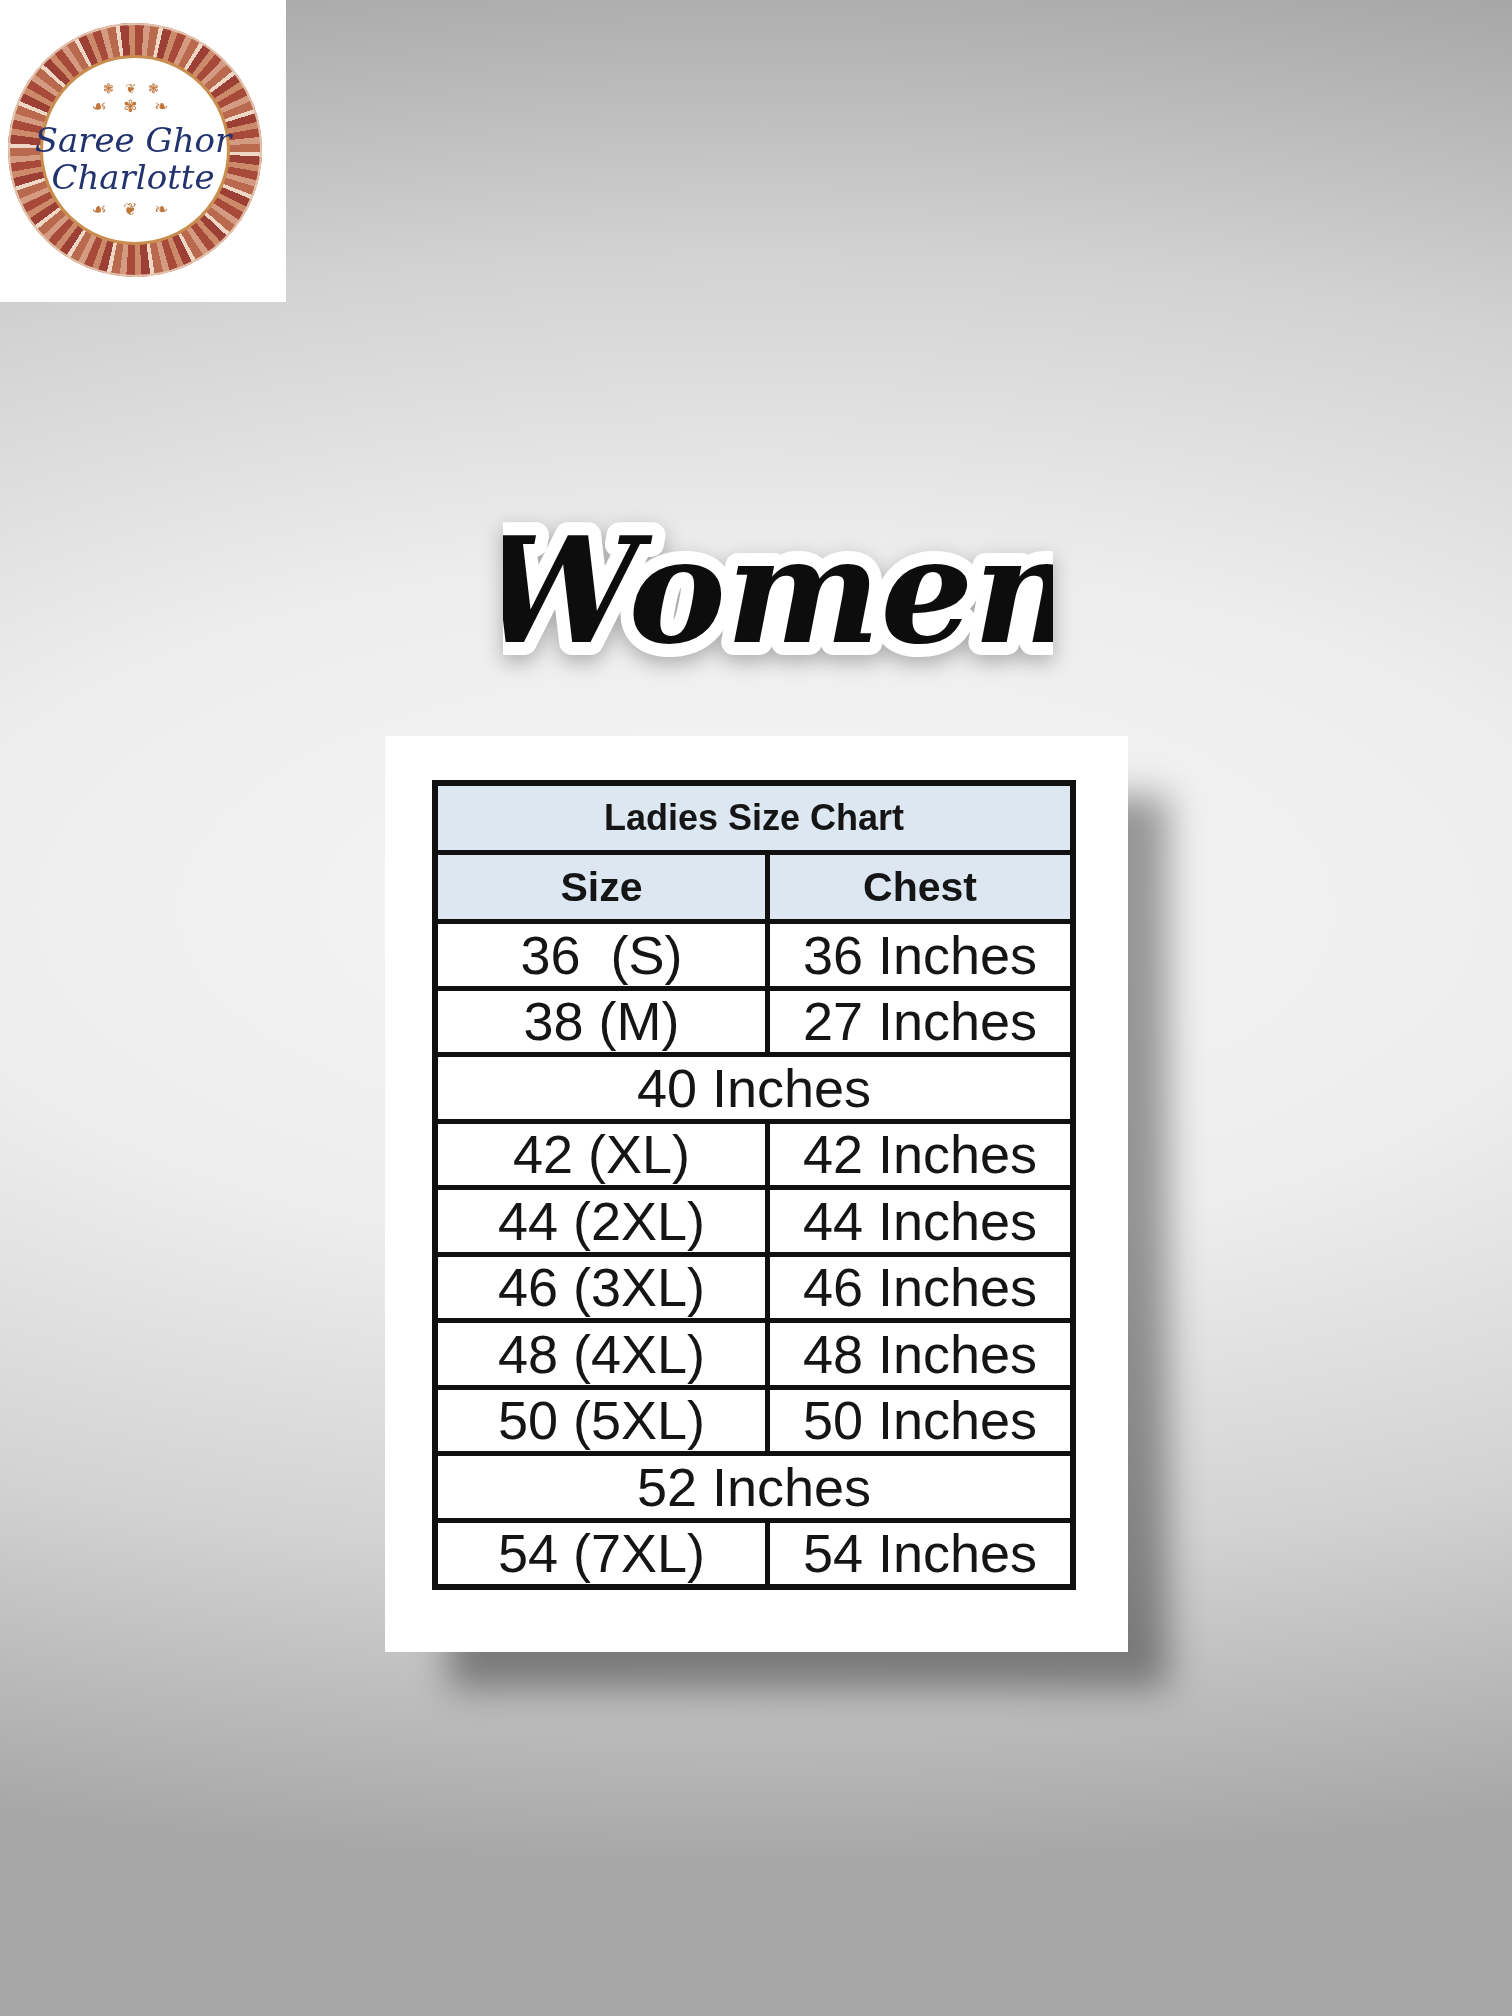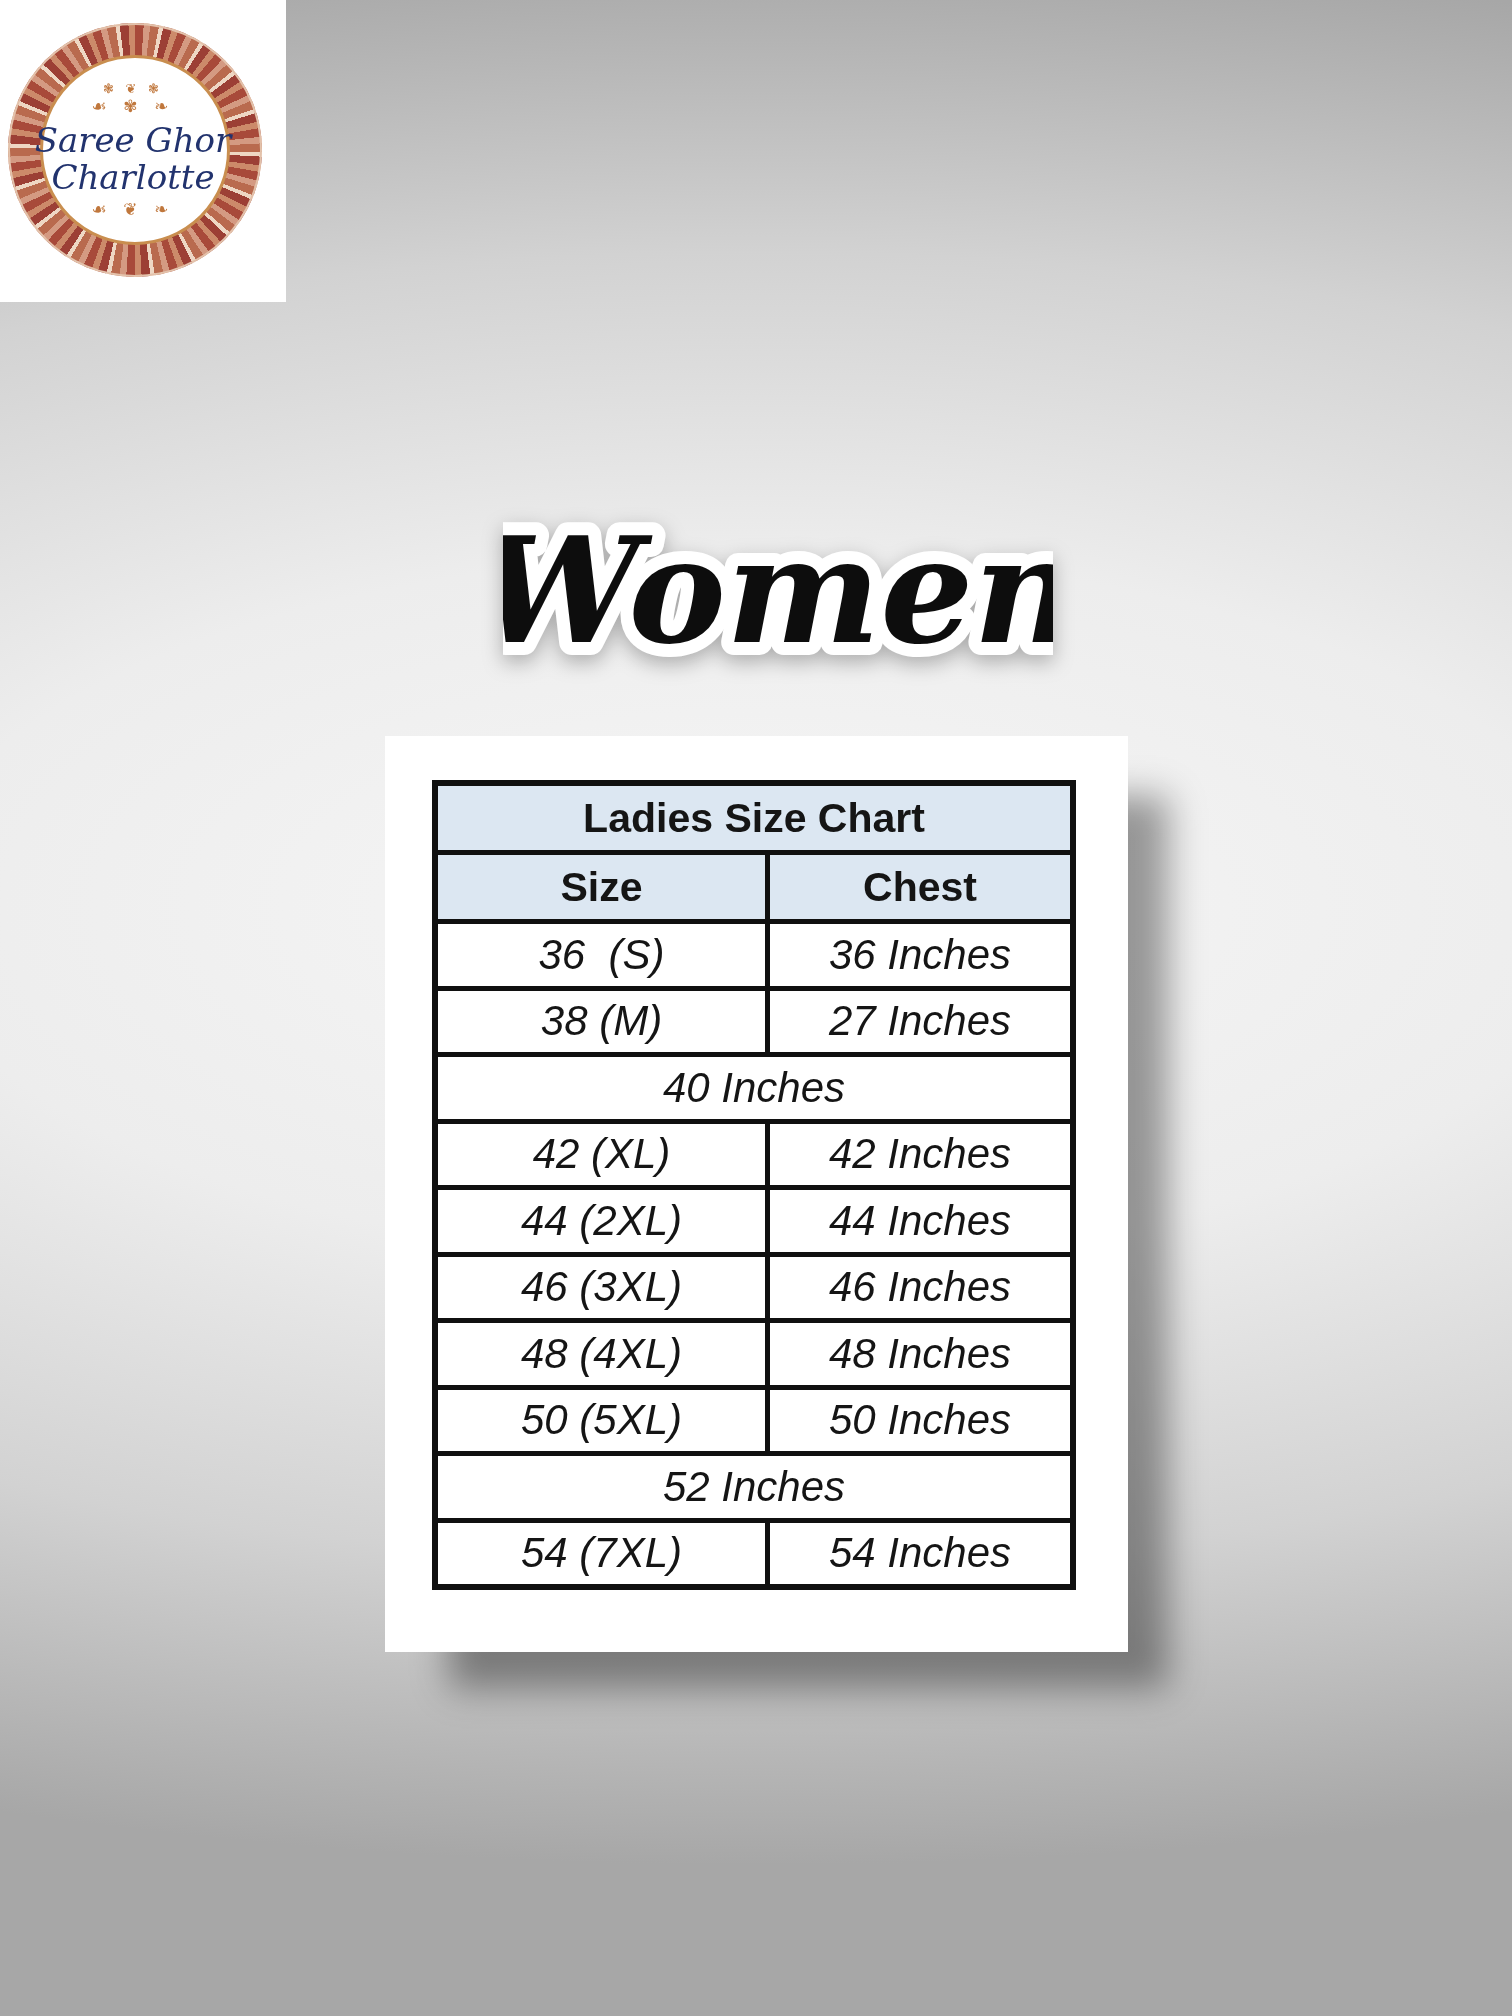--- a/index.html
+++ b/index.html
@@ -102,36 +102,35 @@
     border: 6px solid #101010;
     background: #ffffff;
     color: #151515;
   }
   .row-title {
     height: 64px;
     background: #dce7f2;
     border-bottom: 5px solid #101010;
     display: flex; align-items: center; justify-content: center;
     font-weight: bold;
-    font-size: 41px;
+    font-size: 36px;
   }
   .row-head {
     height: 64px;
     background: #dce7f2;
     border-bottom: 5px solid #101010;
     display: flex;
     font-weight: bold;
     font-size: 41px;
   }
   .row-data {
     height: 61.5px;
     border-bottom: 5px solid #101010;
     display: flex;
-    font-size: 42px;
-    font-style: italic;
+    font-size: 54px;
   }
   .row-data:last-child { border-bottom: none; }
   .cell-size {
     width: 327px;
     border-right: 5px solid #101010;
     display: flex; align-items: center; justify-content: center;
     white-space: pre;
   }
   .cell-chest {
     flex: 1;

